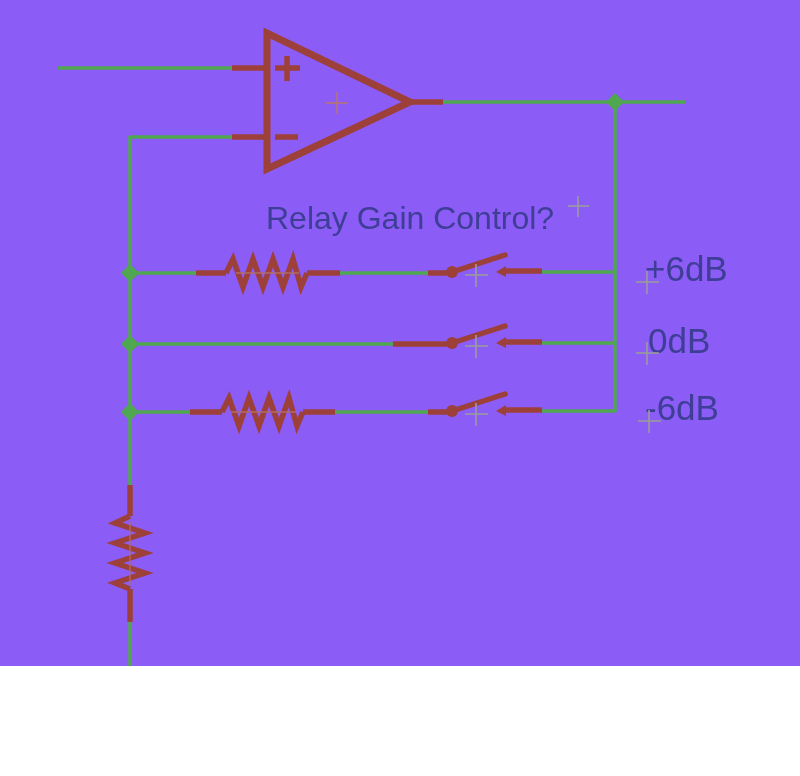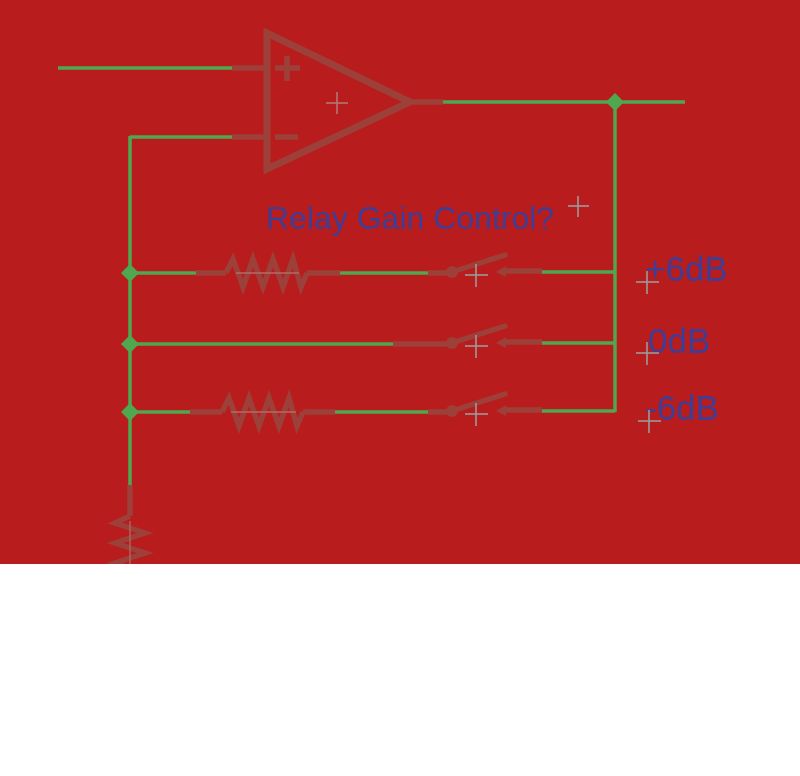--- a/index.html
+++ b/index.html
@@ -1,20 +1,20 @@
 <!DOCTYPE html>
 <html><head>
 <meta charset="utf-8">
 <style>
   html, body { margin: 0; padding: 0; background: #ffffff; }
   .canvas {
     position: relative;
     width: 800px;
-    height: 564px;
-    background: #b91c1c;
+    height: 666px;
+    background: #8b5cf6;
     font-family: "Liberation Sans", sans-serif;
     overflow: hidden;
   }
   svg { display: block; }
 
   .wire   { stroke: #4FA74F; stroke-width: 3.5; fill: none; stroke-linecap: butt; }
   .comp   { stroke: #9C4039; stroke-width: 5.5; fill: none; stroke-linejoin: miter; }
   .comp-body { stroke: #9C4039; stroke-width: 7; fill: none; stroke-linejoin: miter; }
   .comp-round { stroke-linecap: round; }
   .thinline { stroke: #B06B66; stroke-width: 1.3; fill: none; }

